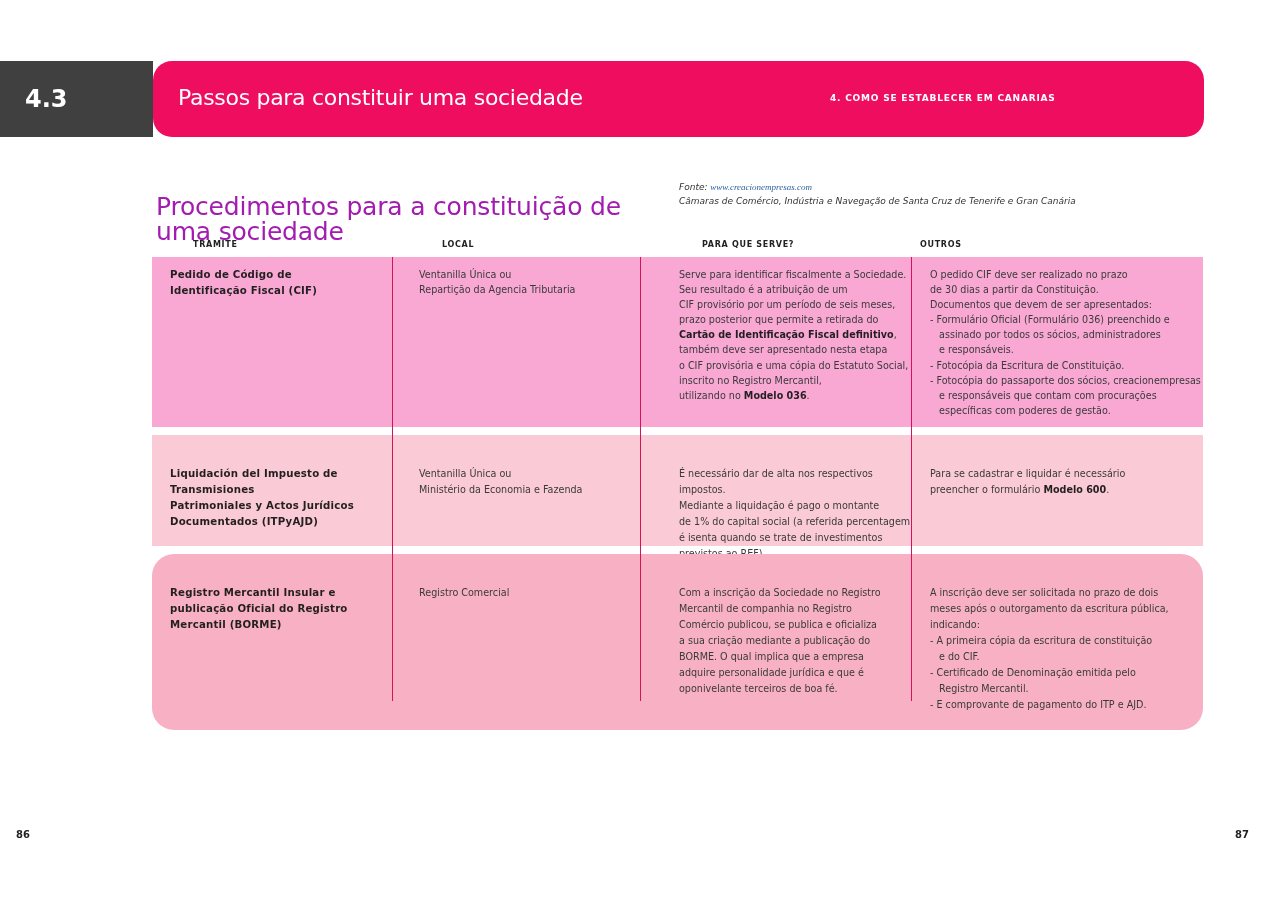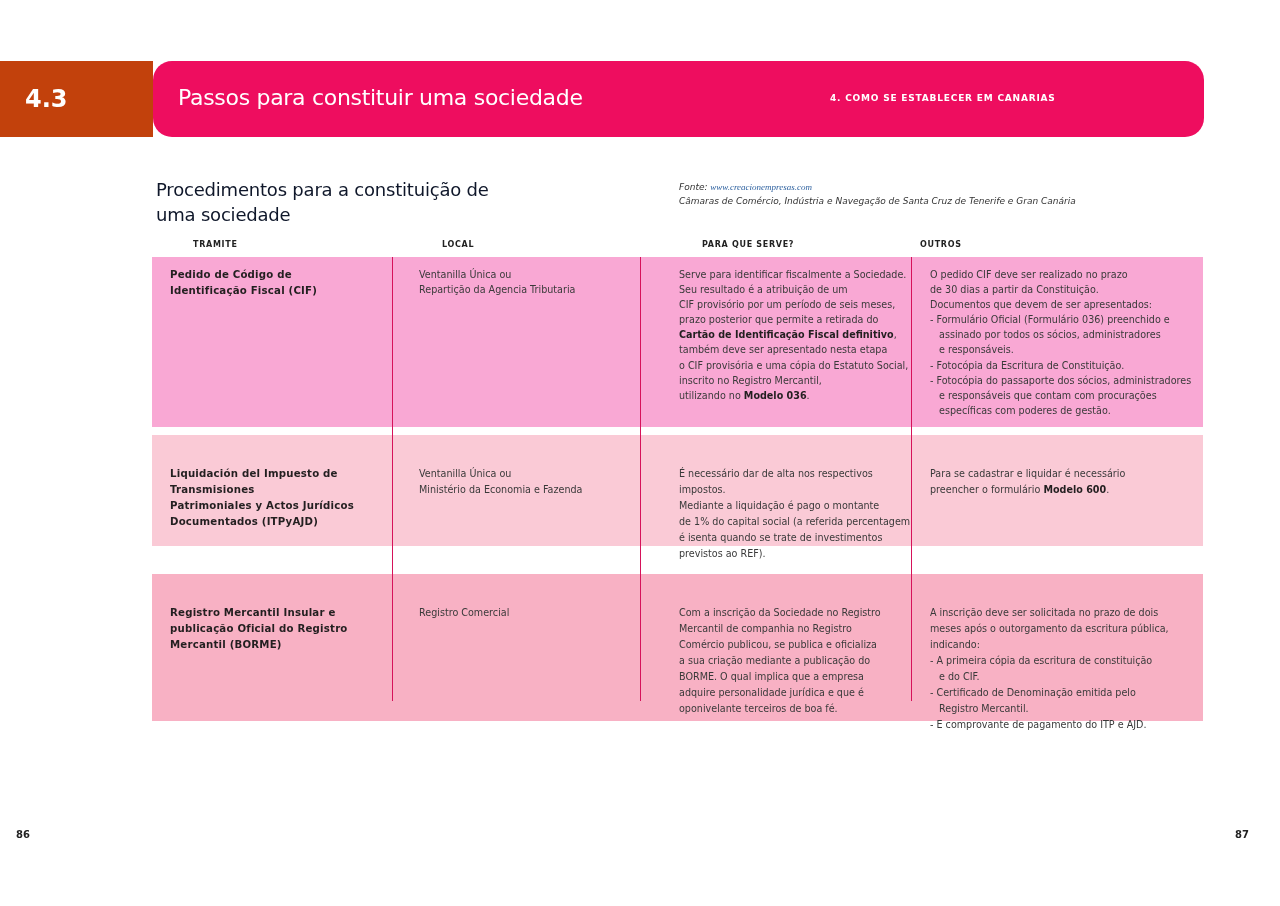--- a/index.html
+++ b/index.html
@@ -4,57 +4,57 @@
 <style>
   html, body { margin: 0; padding: 0; }
   body {
     width: 1280px; height: 906px; position: relative; overflow: hidden;
     background: #ffffff;
     font-family: "DejaVu Sans", sans-serif;
     color: #2b2b2b;
   }
   .section-num {
     position: absolute; left: 0; top: 61px; width: 153px; height: 76px;
-    background: #c2410c; color: #fff;
+    background: #404040; color: #fff;
     font-family: "DejaVu Sans", sans-serif; font-weight: bold; font-size: 24px;
     display: flex; align-items: center; padding-left: 25px; box-sizing: border-box;
   }
   .header-bar {
     position: absolute; left: 153px; top: 61px; width: 1051px; height: 76px;
     background: #ee0d5f; color: #fff; border-radius: 19px;
   }
   .header-title {
     position: absolute; left: 25px; top: 24px;
     font-family: "DejaVu Sans", sans-serif; font-size: 22px; font-weight: normal;
     letter-spacing: -0.3px;
   }
   .header-chapter {
     position: absolute; left: 677px; top: 32px;
     font-size: 9px; letter-spacing: 0.8px; font-weight: bold;
   }
   .proc-title {
-    position: absolute; left: 156px; top: 177px; width: 420px;
-    color: #0f172a; font-size: 18px; line-height: 25px; font-weight: normal;
+    position: absolute; left: 156px; top: 194px; width: 420px;
+    color: #a21caf; font-size: 25px; line-height: 25px; font-weight: normal;
     letter-spacing: -0.2px;
   }
   .source {
     position: absolute; left: 679px; top: 180px;
     font-size: 9px; font-style: italic; color: #333; line-height: 14px;
   }
   .source .link { color: #2b5f9e; font-family: Liberation Serif, serif; }
   .col-head {
     position: absolute; top: 240px; font-size: 8px; font-weight: bold;
     letter-spacing: 0.7px; color: #222; margin-left: 23px;
   }
   .row {
     position: absolute; left: 152px; width: 1051px;
   }
   .row.r1 { top: 257px; height: 170px; background: #f9a8d4; }
   .row.r2 { top: 435px; height: 111px; background: #facad6; }
-  .row.r3 { top: 574px; height: 147px; background: #f8b1c4; }
+  .row.r3 { top: 554px; height: 176px; background: #f8b1c4; border-radius: 22px; }
   .vline {
     position: absolute; top: 257px; height: 444px; width: 1px; background: #d6125a;
   }
   .cell {
     position: absolute; top: 10px; font-size: 9.6px; line-height: 15.1px; color: #3a3a3a;
   }
   .cell.c1 { left: 18px; width: 215px; font-weight: bold; font-size: 10.2px; line-height: 16.4px; color: #231f20; letter-spacing: 0.2px; }
   .cell.c2 { left: 267px; width: 220px; }
   .cell.c3 { left: 527px; width: 235px; }
   .cell.c4 { left: 778px; width: 265px; }
@@ -110,21 +110,21 @@
     <span class="line"><span>utilizando no </span><b>Modelo 036</b>.</span>
   </div>
   <div class="cell c4">
     <span class="line">O pedido CIF deve ser realizado no prazo</span>
     <span class="line">de 30 dias a partir da Constituição.</span>
     <span class="line">Documentos que devem de ser apresentados:</span>
     <span class="line">- Formulário Oficial (Formulário 036) preenchido e</span>
     <span class="line indent">assinado por todos os sócios, administradores</span>
     <span class="line indent">e responsáveis.</span>
     <span class="line">- Fotocópia da Escritura de Constituição.</span>
-    <span class="line">- Fotocópia do passaporte dos sócios, administradores</span>
+    <span class="line">- Fotocópia do passaporte dos sócios, creacionempresas</span>
     <span class="line indent">e responsáveis que contam com procurações</span>
     <span class="line indent">específicas com poderes de gestão.</span>
   </div>
 </div>
 
 <div class="row r2">
   <div class="cell c1">
     <span class="line">Liquidación del Impuesto de</span>
     <span class="line">Transmisiones</span>
     <span class="line">Patrimoniales y Actos Jurídicos</span>

